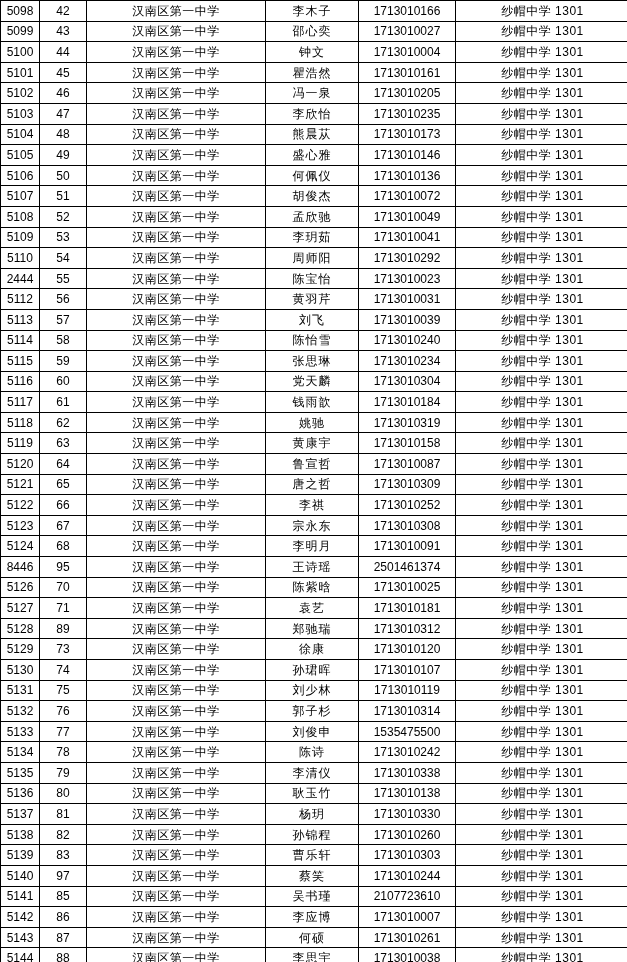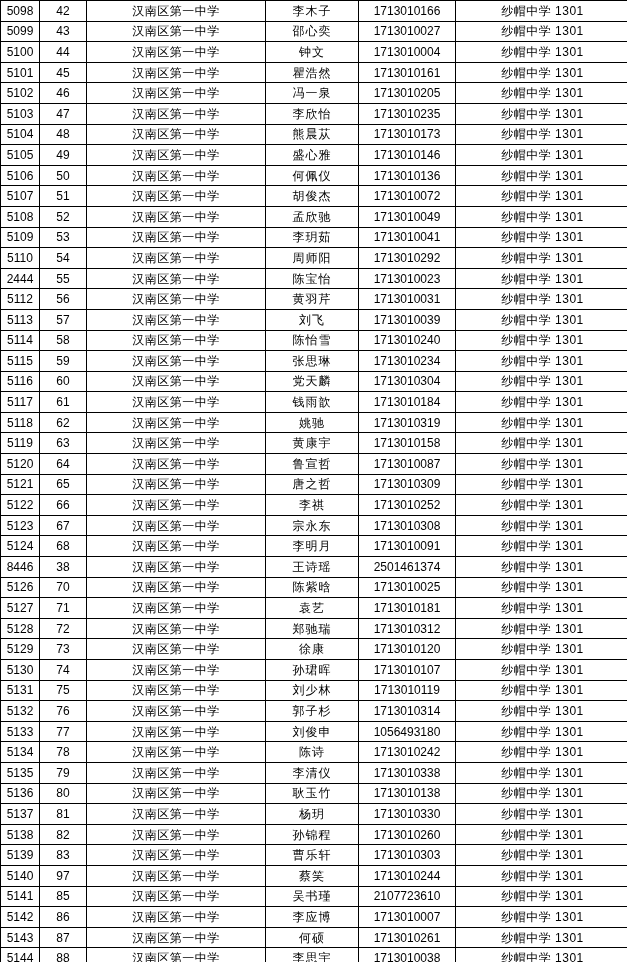--- a/index.html
+++ b/index.html
@@ -260,21 +260,21 @@
         <tr>
           <td class="c-id">5124</td>
           <td class="c-seq">68</td>
           <td class="c-school">汉南区第一中学</td>
           <td class="c-name">李明月</td>
           <td class="c-code">1713010091</td>
           <td class="c-exam">纱帽中学 1301</td>
         </tr>
         <tr>
           <td class="c-id">8446</td>
-          <td class="c-seq">38</td>
+          <td class="c-seq">95</td>
           <td class="c-school">汉南区第一中学</td>
           <td class="c-name">王诗瑶</td>
           <td class="c-code">2501461374</td>
           <td class="c-exam">纱帽中学 1301</td>
         </tr>
         <tr>
           <td class="c-id">5126</td>
           <td class="c-seq">70</td>
           <td class="c-school">汉南区第一中学</td>
           <td class="c-name">陈紫晗</td>
@@ -284,21 +284,21 @@
         <tr>
           <td class="c-id">5127</td>
           <td class="c-seq">71</td>
           <td class="c-school">汉南区第一中学</td>
           <td class="c-name">袁艺</td>
           <td class="c-code">1713010181</td>
           <td class="c-exam">纱帽中学 1301</td>
         </tr>
         <tr>
           <td class="c-id">5128</td>
-          <td class="c-seq">72</td>
+          <td class="c-seq">89</td>
           <td class="c-school">汉南区第一中学</td>
           <td class="c-name">郑驰瑞</td>
           <td class="c-code">1713010312</td>
           <td class="c-exam">纱帽中学 1301</td>
         </tr>
         <tr>
           <td class="c-id">5129</td>
           <td class="c-seq">73</td>
           <td class="c-school">汉南区第一中学</td>
           <td class="c-name">徐康</td>
@@ -327,21 +327,21 @@
           <td class="c-school">汉南区第一中学</td>
           <td class="c-name">郭子杉</td>
           <td class="c-code">1713010314</td>
           <td class="c-exam">纱帽中学 1301</td>
         </tr>
         <tr>
           <td class="c-id">5133</td>
           <td class="c-seq">77</td>
           <td class="c-school">汉南区第一中学</td>
           <td class="c-name">刘俊申</td>
-          <td class="c-code">1056493180</td>
+          <td class="c-code">1535475500</td>
           <td class="c-exam">纱帽中学 1301</td>
         </tr>
         <tr>
           <td class="c-id">5134</td>
           <td class="c-seq">78</td>
           <td class="c-school">汉南区第一中学</td>
           <td class="c-name">陈诗</td>
           <td class="c-code">1713010242</td>
           <td class="c-exam">纱帽中学 1301</td>
         </tr>

